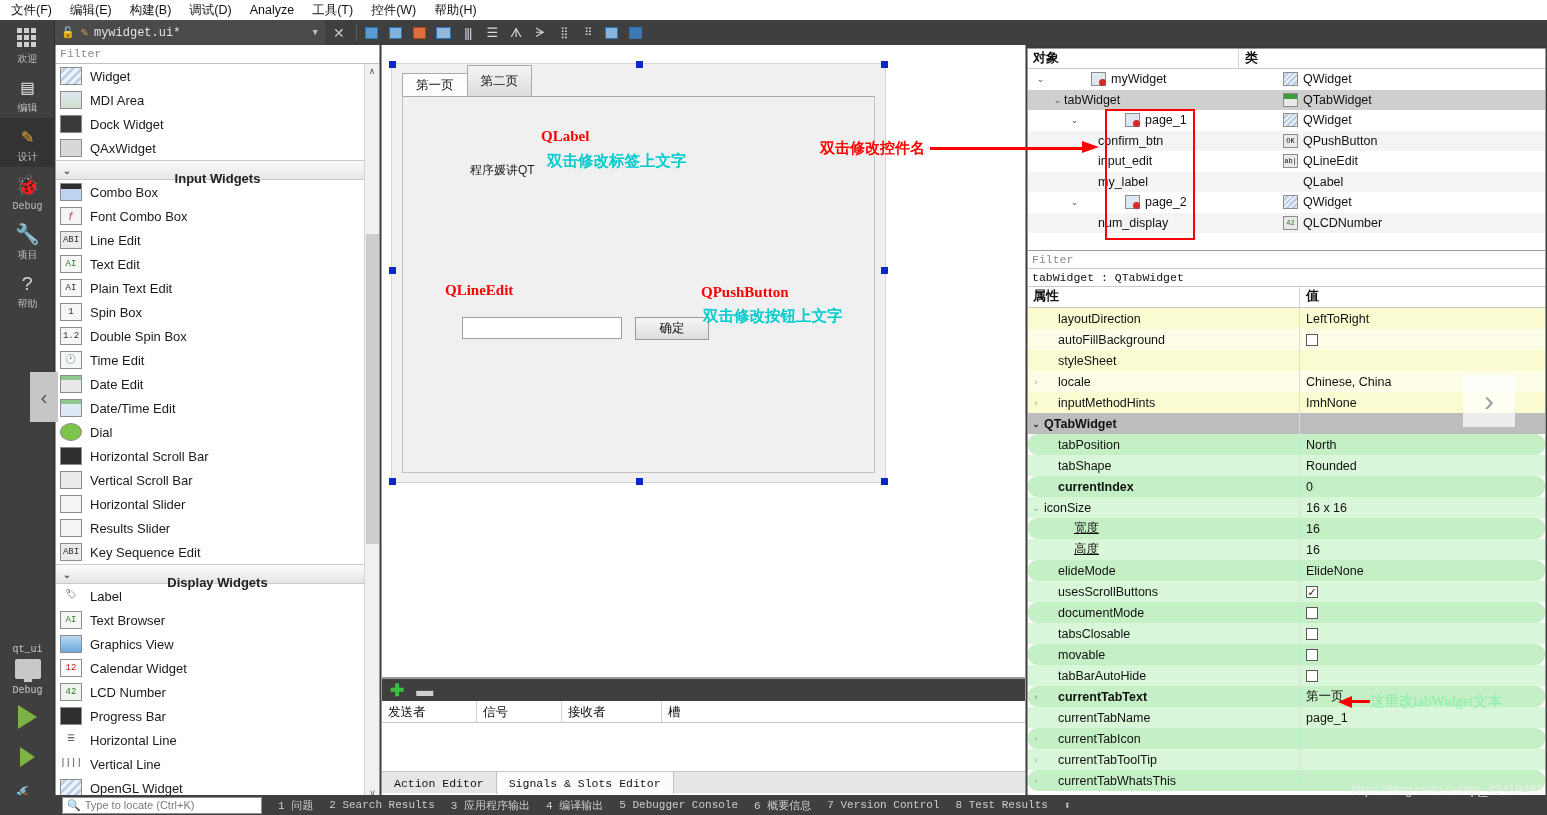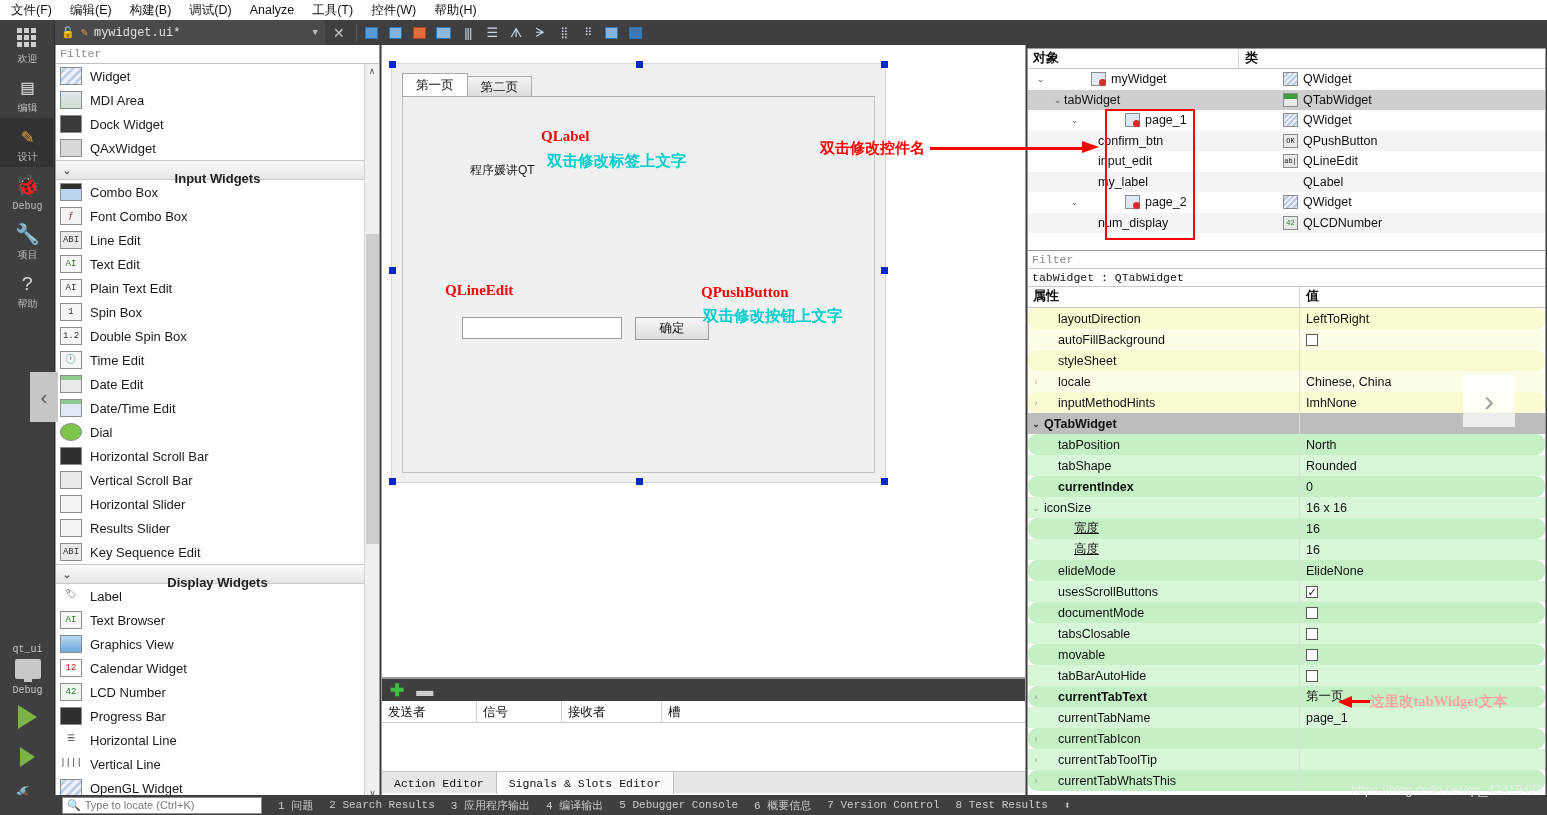--- a/index.html
+++ b/index.html
@@ -126,21 +126,21 @@
   #form {
     position: absolute; left: 9px; top: 18px; width: 495px; height: 420px;
     background: #f0f0f0;
     background-image: radial-gradient(#c3c3c3 0.6px, transparent 0.6px);
     background-size: 10px 10px; background-position: 4px 4px;
     border: 1px solid #d6d6d6;
   }
   .handle { position: absolute; width: 7px; height: 7px; background: #0b27c8; z-index: 6; }
   .tabbar { position: absolute; left: 10px; top: 9px; height: 24px; display: flex; align-items: flex-end; }
   .ftab {
-    height: 21px; padding: 0 13px; font-size: 12.5px; color: #111;
+    height: 32px; padding: 0 13px; font-size: 12.5px; color: #111;
     display: flex; align-items: center; border: 1px solid #a9a9a9; border-bottom: none;
     background: linear-gradient(#f4f4f4,#dcdcdc); margin-right: -1px;
   }
   .ftab.active { background: #fdfdfd; height: 24px; }
   .tabpane {
     position: absolute; left: 10px; top: 32px; right: 10px; bottom: 9px;
     border: 1px solid #c2c2c2; border-top: 1px solid #a9a9a9; background: transparent;
   }
   #lbl-qt { position: absolute; left: 78px; top: 98px; font-size: 12px; color: #1c1c1c; }
   #le-input {
@@ -245,41 +245,41 @@
     border-bottom: 1px solid #c8c8c8;
   }
   #pe-head .c1 { width: 272px; padding-left: 5px; border-right: 1px solid #d4d4d4; }
   #pe-head .c2 { flex: 1; padding-left: 6px; }
   .pe-row { display: flex; height: 21px; font-size: 12.5px; color: #111; align-items: center; }
   .pe-row .pn { width: 272px; display: flex; align-items: center; border-right: 1px solid #dcdcdc; height: 21px; }
   .pe-row .pv { flex: 1; padding-left: 6px; display: flex; align-items: center; height: 21px; }
   .pe-chev { width: 16px; text-align: center; font-size: 9px; color: #9a9a9a; flex: none; }
   .pe-ind { width: 14px; flex: none; }
   .pe-ind2 { width: 30px; flex: none; }
-  .yellow { background: #fbfbd2; border-radius: 8px; }
+  .yellow { background: #fbfbd2; }
   .yellow-alt { background: #fefee8; }
   .green { background: #c5f0c5; border-radius: 9px; }
   .green-alt { background: #d8f7d8; }
   .grp { background: #bdbdbd; font-weight: bold; }
   .pe-row.bold .pn { font-weight: bold; }
   .cbox {
     width: 12px; height: 12px; border: 1px solid #5a5a5a; background: #fff;
     display: inline-flex; align-items: center; justify-content: center;
     font-size: 11px; color: #111; line-height: 10px;
   }
   .underl { text-decoration: underline; }
   #pe-arrow-ovl {
     position: absolute; left: 1463px; top: 375px; width: 52px; height: 52px;
     background: rgba(255,255,255,0.72); display: flex; align-items: center; justify-content: center;
     font-size: 30px; color: #9e9e9e; z-index: 25; cursor: pointer;
   }
   #tab-anno { position: absolute; left: 1338px; top: 692px; z-index: 26; display: flex; align-items: center; }
   #tab-anno .ah { width: 0; height: 0; border-right: 14px solid #ff0000; border-top: 6px solid transparent; border-bottom: 6px solid transparent; }
   #tab-anno .as { width: 18px; height: 3px; background: #ff0000; }
-  #tab-anno .at { color: #fca5a5; font-family: "Liberation Serif", serif; font-weight: bold; font-size: 14.5px; white-space: nowrap; }
+  #tab-anno .at { color: #86efac; font-family: "Liberation Serif", serif; font-weight: normal; font-size: 14.5px; white-space: nowrap; }
 
   
   #statusbar {
     position: absolute; left: 0; bottom: 0; width: 1547px; height: 20px;
     background: #3f3f3f; display: flex; align-items: center;
   }
   #locate {
     width: 200px; height: 17px; margin-left: 62px; background: #fff; border: 1px solid #8f8f8f;
     font-size: 11px; color: #7a7a7a; display: flex; align-items: center; padding-left: 4px;
   }

